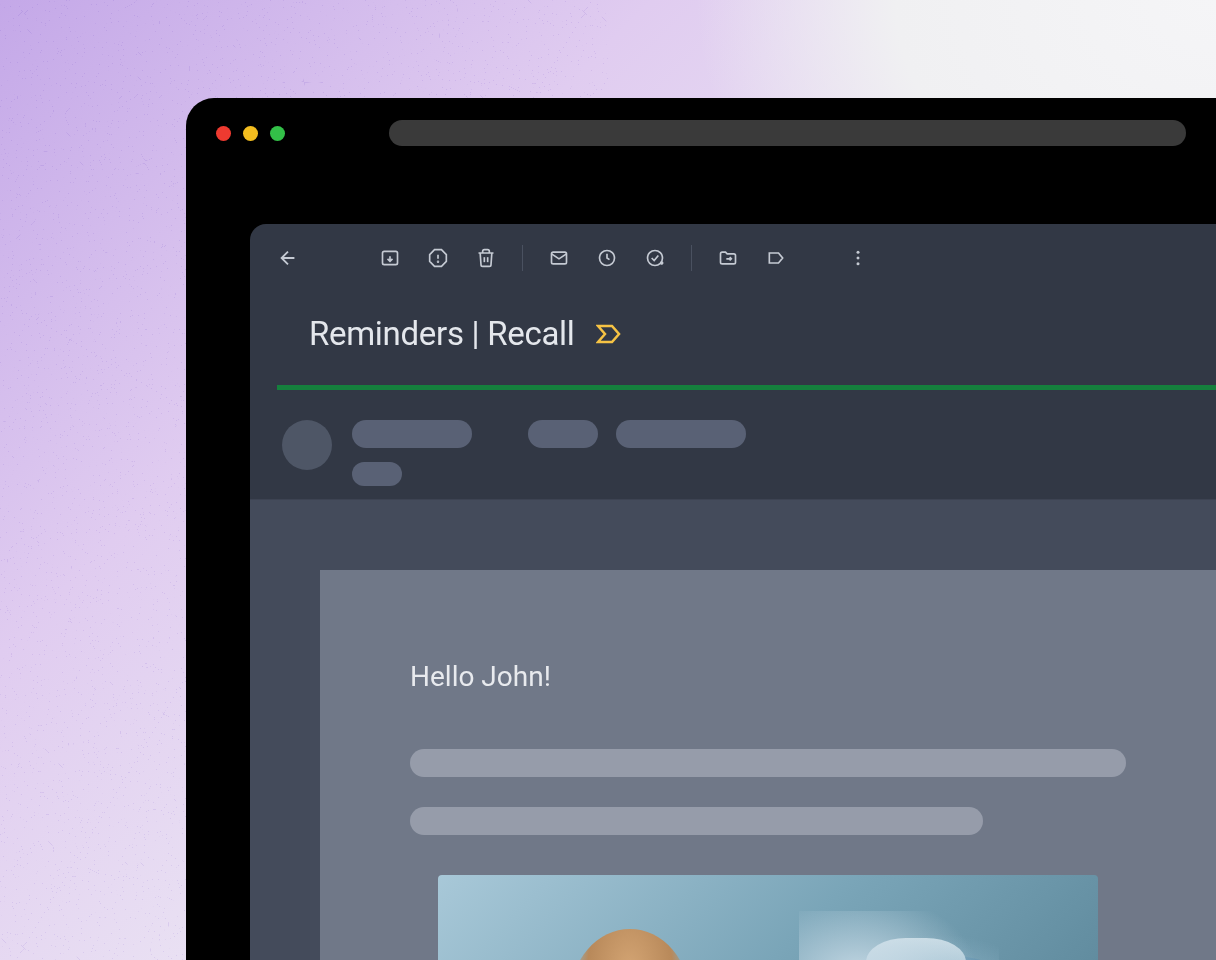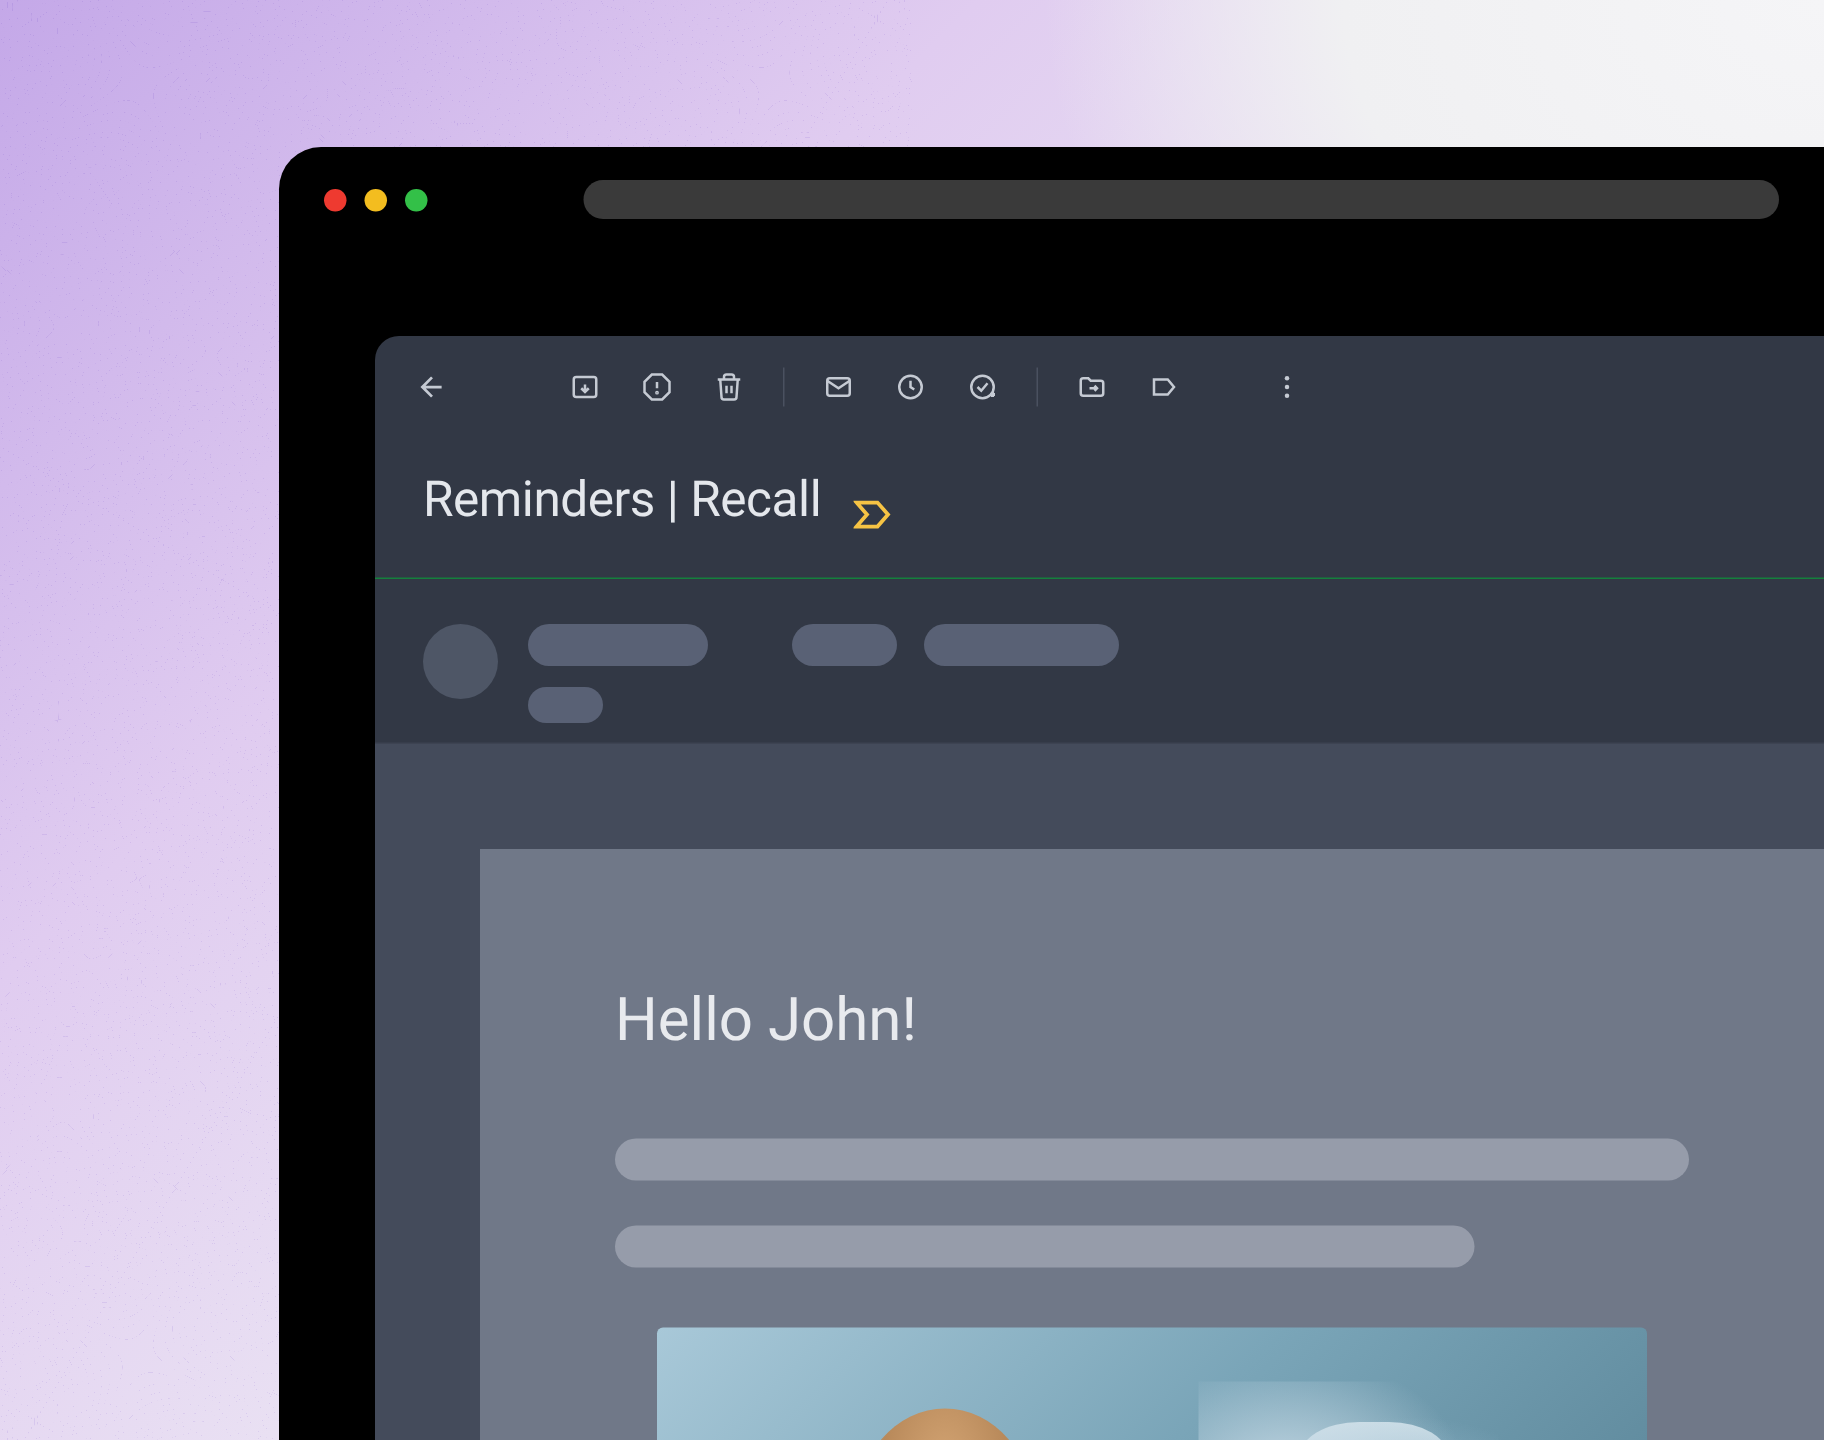--- a/index.html
+++ b/index.html
@@ -117,23 +117,24 @@
     .toolbar-sep {
       width: 1px;
       height: 26px;
       background: #4a5160;
       margin: 0 10px;
     }
     
     .subject-bar {
       padding: 22px 32px 32px 32px;
       display: flex;
-      align-items: flex-end;
+      align-items: center;
       gap: 22px;
-      border-bottom: 1px solid #15803d;
+      border-bottom: 5px solid #15803d;
+      margin-left: 27px;
     }
     
     .subject-text {
       color: #e4e7ec;
       font-size: 33px;
       font-weight: 400;
       letter-spacing: -0.3px;
     }
     
     .label-icon {
@@ -188,21 +189,21 @@
     
     .email-body {
       background: #707888;
       border-radius: 0;
       padding: 90px 90px 0 90px;
       min-height: 600px;
     }
     
     .greeting {
       color: #e8eaee;
-      font-size: 40px;
+      font-size: 28px;
       font-weight: 400;
       margin-bottom: 56px;
     }
     
     .body-line {
       height: 28px;
       background: #969caa;
       border-radius: 14px;
       margin-bottom: 30px;
     }

